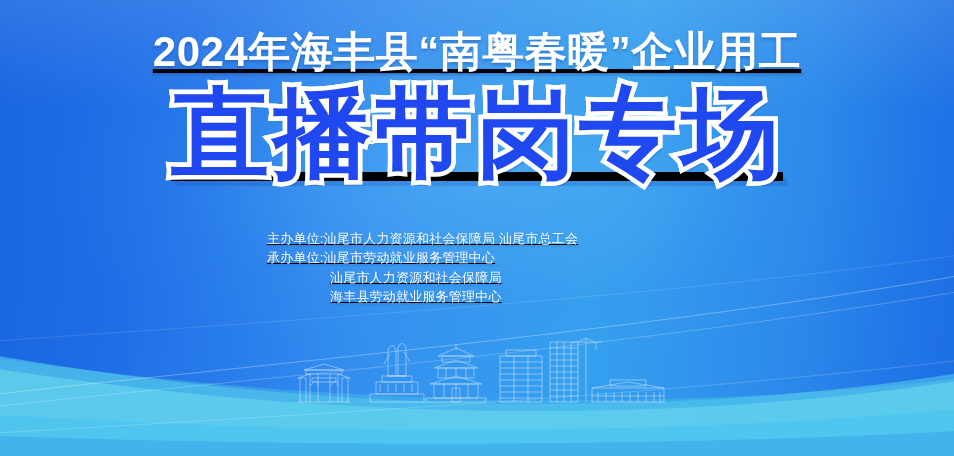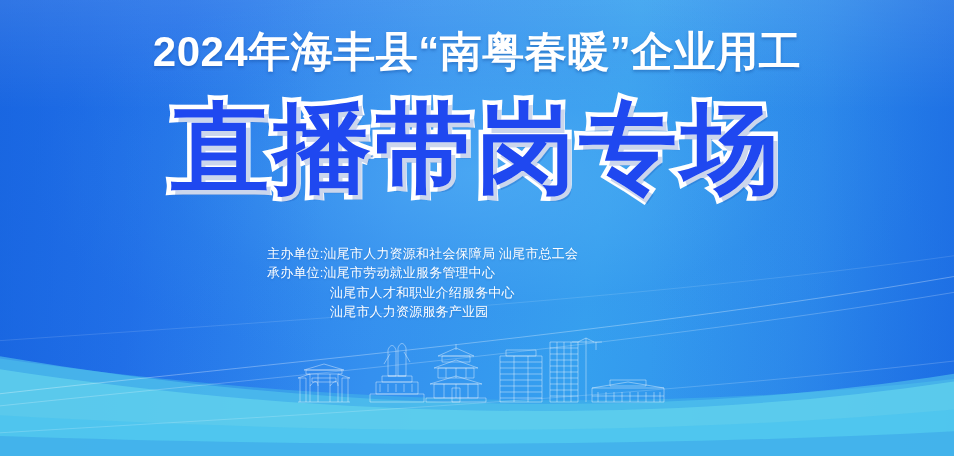--- a/index.html
+++ b/index.html
@@ -63,36 +63,37 @@
     height: 72px;
     pointer-events: none;
   }
   #skyline svg { display: block; width: 100%; height: 100%; }
 
   
   .content {
     position: relative;
     z-index: 5;
     text-align: center;
+    text-decoration: underline;
   }
 
   #title-line {
     margin: 0;
     padding-top: 28px;
     font-size: 42px;
     font-weight: bold;
     color: #ffffff;
     letter-spacing: 0.5px;
     line-height: 1.12;
     text-shadow: 0 2px 3px rgba(12,60,140,0.35);
     white-space: nowrap;
   }
 
   #headline {
-    margin: 15px;
+    margin: 0;
     padding-top: 2px;
     font-size: 98px;
     font-weight: bold;
     line-height: 1.16;
     color: #1f48f0;
     letter-spacing: 4px;
     white-space: nowrap;
     -webkit-text-stroke: 9px #ffffff;
     paint-order: stroke fill;
     text-shadow:
@@ -235,19 +236,19 @@
 
   <div class="content">
 
     <div id="title-line">2024年海丰县“南粤春暖”企业用工</div>
 
     <div id="headline">直播带岗专场</div>
 
     <div id="organizers">
       <div class="org-line">主办单位:汕尾市人力资源和社会保障局   汕尾市总工会</div>
       <div class="org-line">承办单位:汕尾市劳动就业服务管理中心</div>
-      <div class="org-line indented">汕尾市人才和职业介绍服务中心</div>
-      <div class="org-line indented">汕尾市人力资源服务产业园</div>
+      <div class="org-line indented">汕尾市人力资源和社会保障局</div>
+      <div class="org-line indented">海丰县劳动就业服务管理中心</div>
     </div>
 
   </div>
 
 </div>
 
 </body></html>

